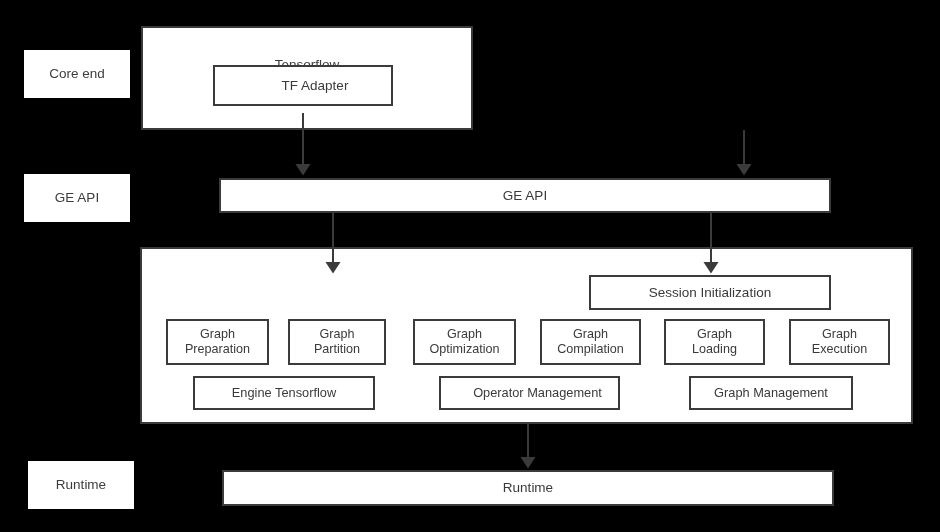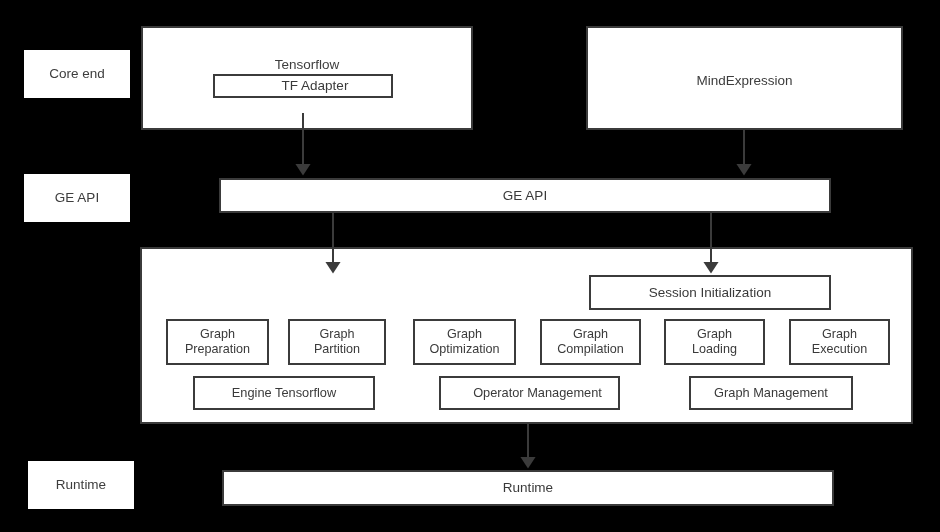--- a/index.html
+++ b/index.html
@@ -85,27 +85,24 @@
 
 
   <div class="box layer-label" style="left:28px; top:461px; width:106px; height:48px;">
     <span>Runtime</span>
   </div>
 
   <div class="container-box" style="left:141px; top:26px; width:332px; height:104px;">
     <div class="container-title" style="top:29px;">Tensorflow</div>
   </div>
 
-  <div class="box framed" style="left:213px; top:74px; width:180px; height:24px;padding-left:24px;">
+  <div class="box framed" style="left:213px; top:65px; width:180px; height:41px;padding-left:24px;">
     <span class="bar-label">TF Adapter</span>
   </div>
 
-  <div class="container-box" style="left:586px; top:26px; width:317px; height:104px;">
-    <div class="container-title" style="top:45px;">MindExpression</div>
-  </div>
 
   <div class="box framed" style="left:219px; top:178px; width:612px; height:35px;">
     <span class="bar-label">GE API</span>
   </div>
 
   <div class="container-box" style="left:140px; top:247px; width:773px; height:177px;"></div>
 
 
   <div class="box framed" style="left:589px; top:275px; width:242px; height:35px;">
     <span class="bar-label">Session Initialization</span>

